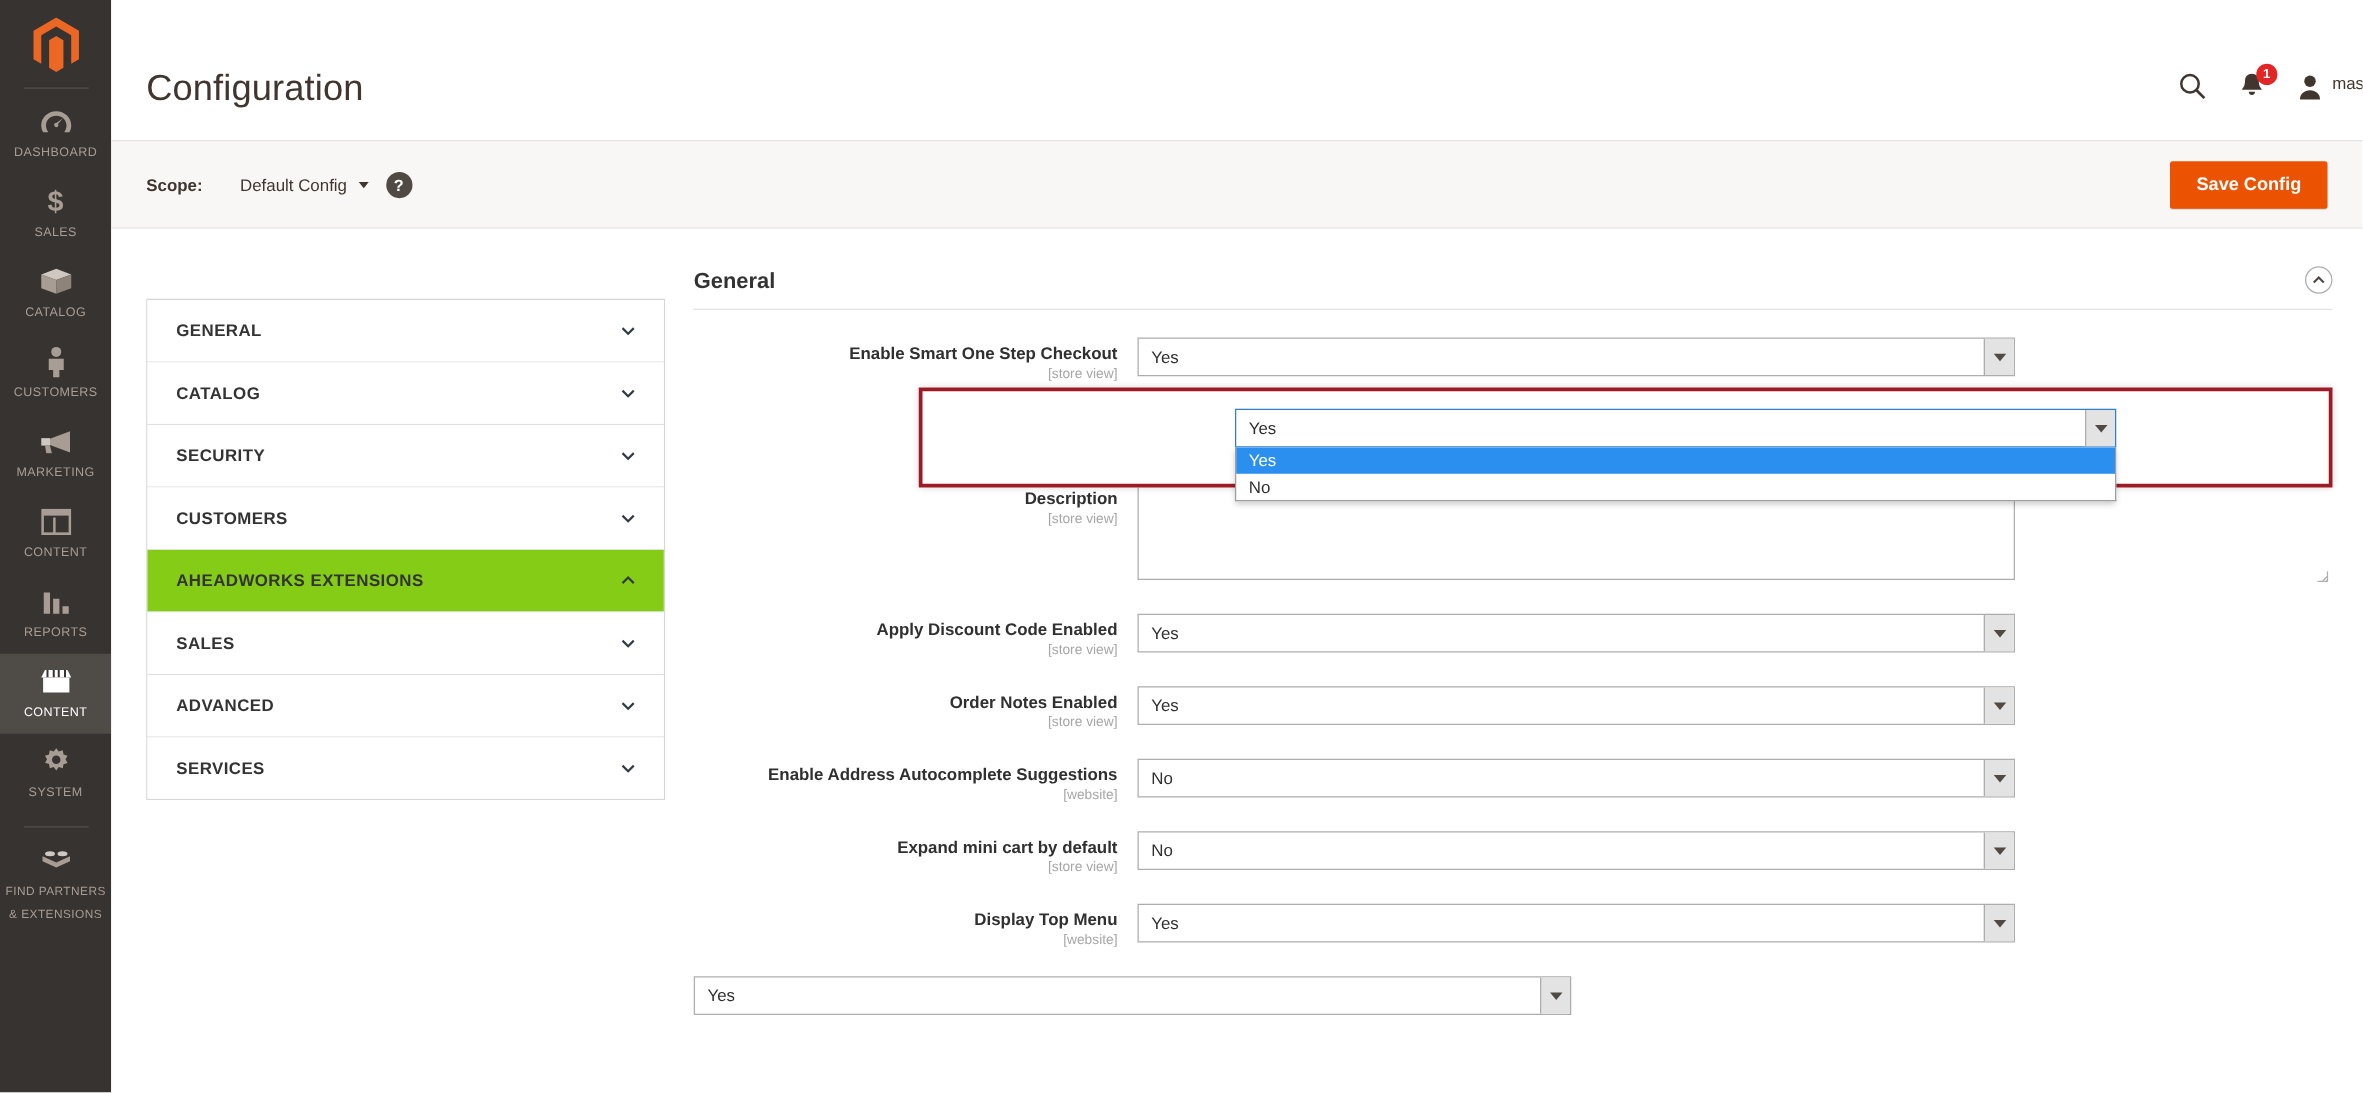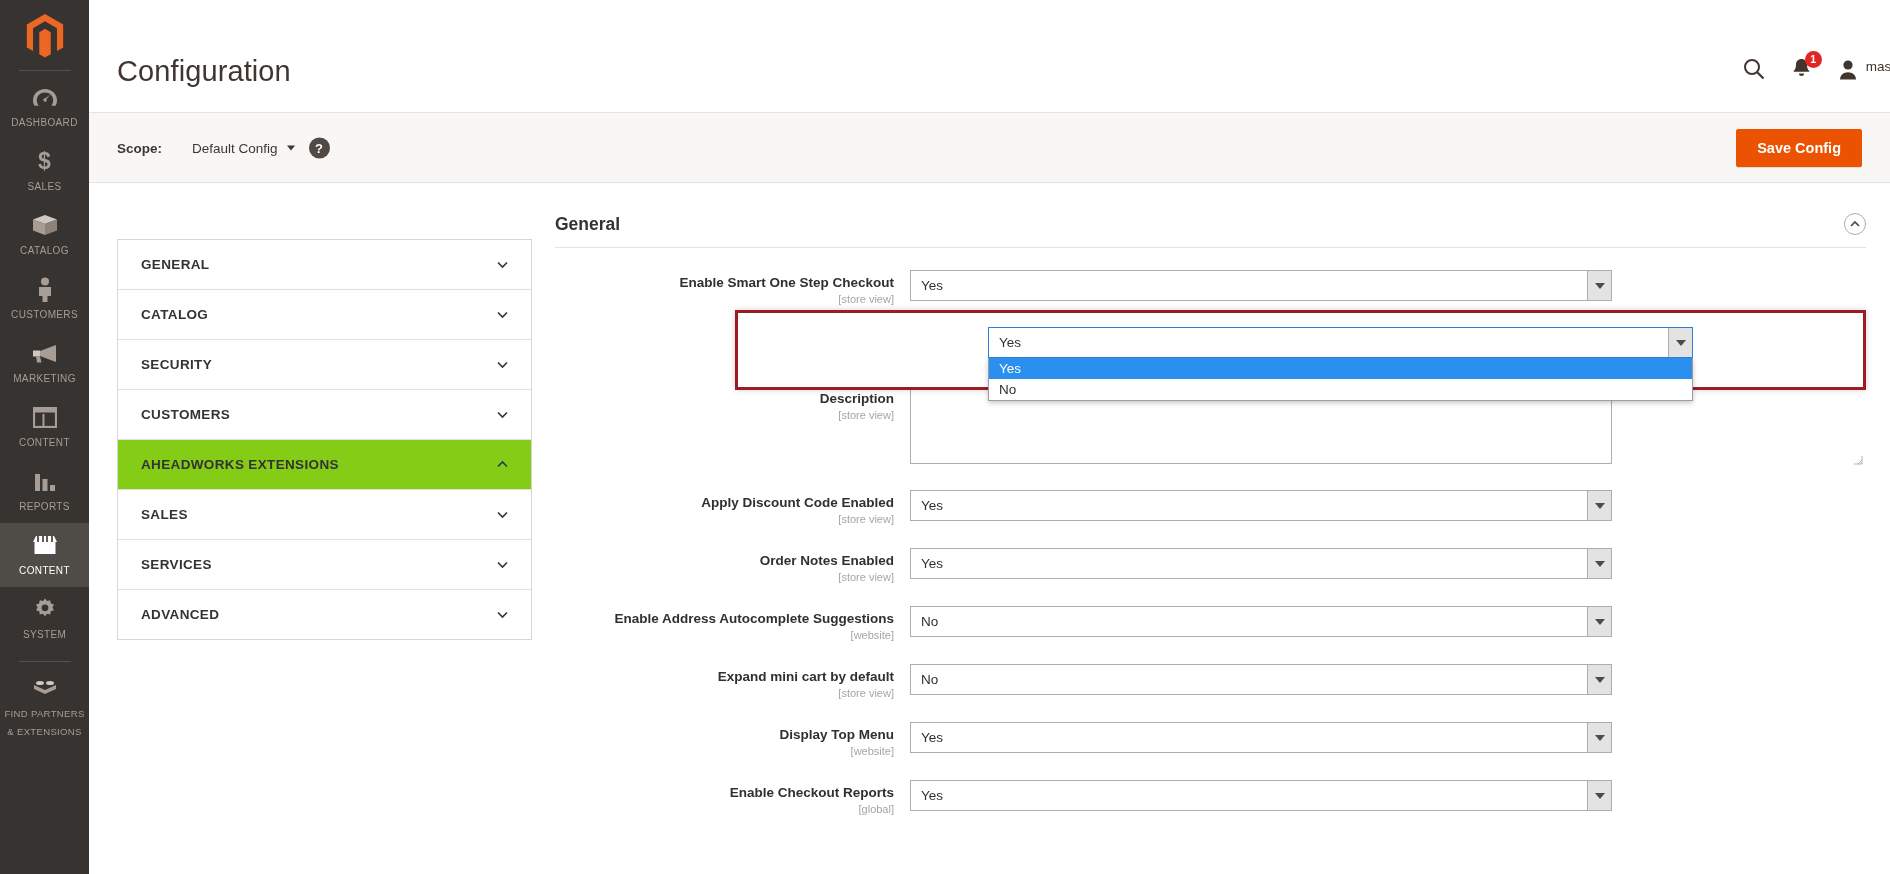--- a/index.html
+++ b/index.html
@@ -466,30 +466,30 @@
         <div class="acc-head">
           <span class="acc-title">SALES</span>
           <svg class="chev" viewBox="0 0 13 13">
               <polyline points="2,4.5 6.5,9 11,4.5" fill="none" stroke="#2e3a47" stroke-width="1.7"></polyline>
             </svg>
         </div>
       </div>
 
       <div class="acc-section">
         <div class="acc-head">
+          <span class="acc-title">ADVANCED</span>
+          <svg class="chev" viewBox="0 0 13 13">
+              <polyline points="2,4.5 6.5,9 11,4.5" fill="none" stroke="#2e3a47" stroke-width="1.7"></polyline>
+            </svg>
+        </div>
+      </div>
+
+      <div class="acc-section">
+        <div class="acc-head">
           <span class="acc-title">SERVICES</span>
-          <svg class="chev" viewBox="0 0 13 13">
-              <polyline points="2,4.5 6.5,9 11,4.5" fill="none" stroke="#2e3a47" stroke-width="1.7"></polyline>
-            </svg>
-        </div>
-      </div>
-
-      <div class="acc-section">
-        <div class="acc-head">
-          <span class="acc-title">ADVANCED</span>
           <svg class="chev" viewBox="0 0 13 13">
               <polyline points="2,4.5 6.5,9 11,4.5" fill="none" stroke="#2e3a47" stroke-width="1.7"></polyline>
             </svg>
         </div>
       </div>
     </div>
 
     <div id="config-main">
 
       <div id="section-head">
@@ -609,24 +609,20 @@
           <div class="mg-select">
             <span class="sel-text">Yes</span>
             <span class="sel-arrow">
                 <span class="arrow-tri"></span>
               </span>
           </div>
         </div>
       </div>
 
       <div class="field-row">
-        <div class="field-label-col">
-          <div class="field-label">Enable Checkout Reports</div>
-          <div class="field-scope">[global]</div>
-        </div>
         <div class="field-ctrl-col">
           <div class="mg-select">
             <span class="sel-text">Yes</span>
             <span class="sel-arrow">
                 <span class="arrow-tri"></span>
               </span>
           </div>
         </div>
       </div>
 

